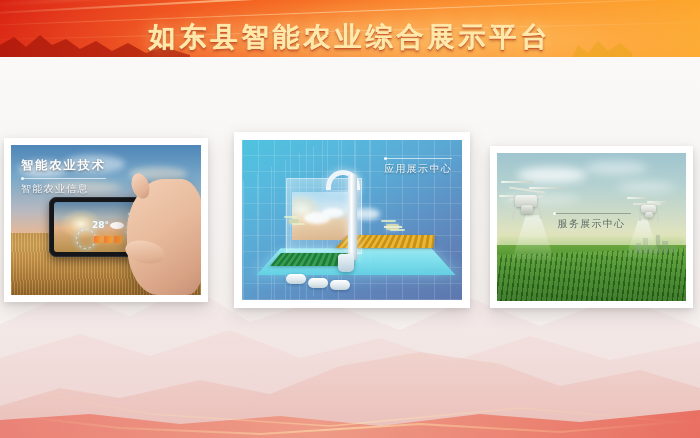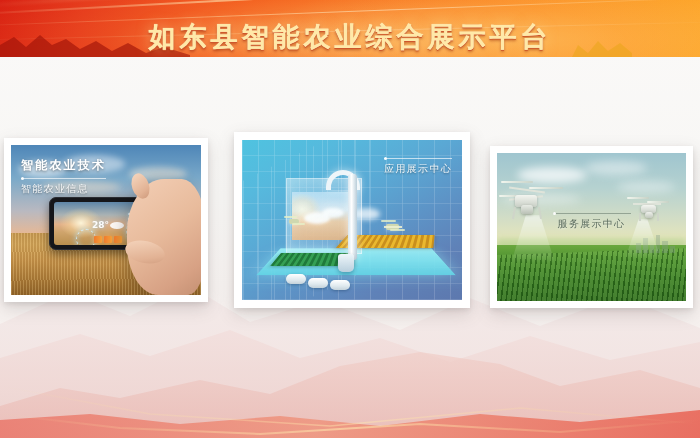--- a/index.html
+++ b/index.html
@@ -110,21 +110,21 @@
   .wheat::after {
     content:""; position:absolute; inset:0;
     background:repeating-linear-gradient(88deg, rgba(255,225,160,.22) 0 1px, rgba(120,80,20,.12) 1px 3px);
   }
   .sunglow1 {
     position:absolute; left:14%; top:30%; width:120px; height:80px;
     background:radial-gradient(ellipse at center, rgba(255,240,200,.85) 0%, rgba(255,215,150,.35) 35%, rgba(255,200,130,0) 70%);
     filter:blur(2px);
   }
   .phone {
-    position:absolute; left:38px; top:52px; width:118px; height:53px;
+    position:absolute; left:38px; top:52px; width:118px; height:60px;
     background:#15161a; border-radius:7px;
     box-shadow:0 4px 10px rgba(0,0,0,.45);
     border:1px solid #2b2d33;
   }
   .phone .screen {
     position:absolute; left:4px; top:4px; right:4px; bottom:4px;
     border-radius:3px; overflow:hidden;
     background:linear-gradient(180deg,#5e86a8 0%,#a9b2b4 30%,#e2b189 52%,#cfa46c 70%,#b98f4e 100%);
   }
   .phone .s-sun {

